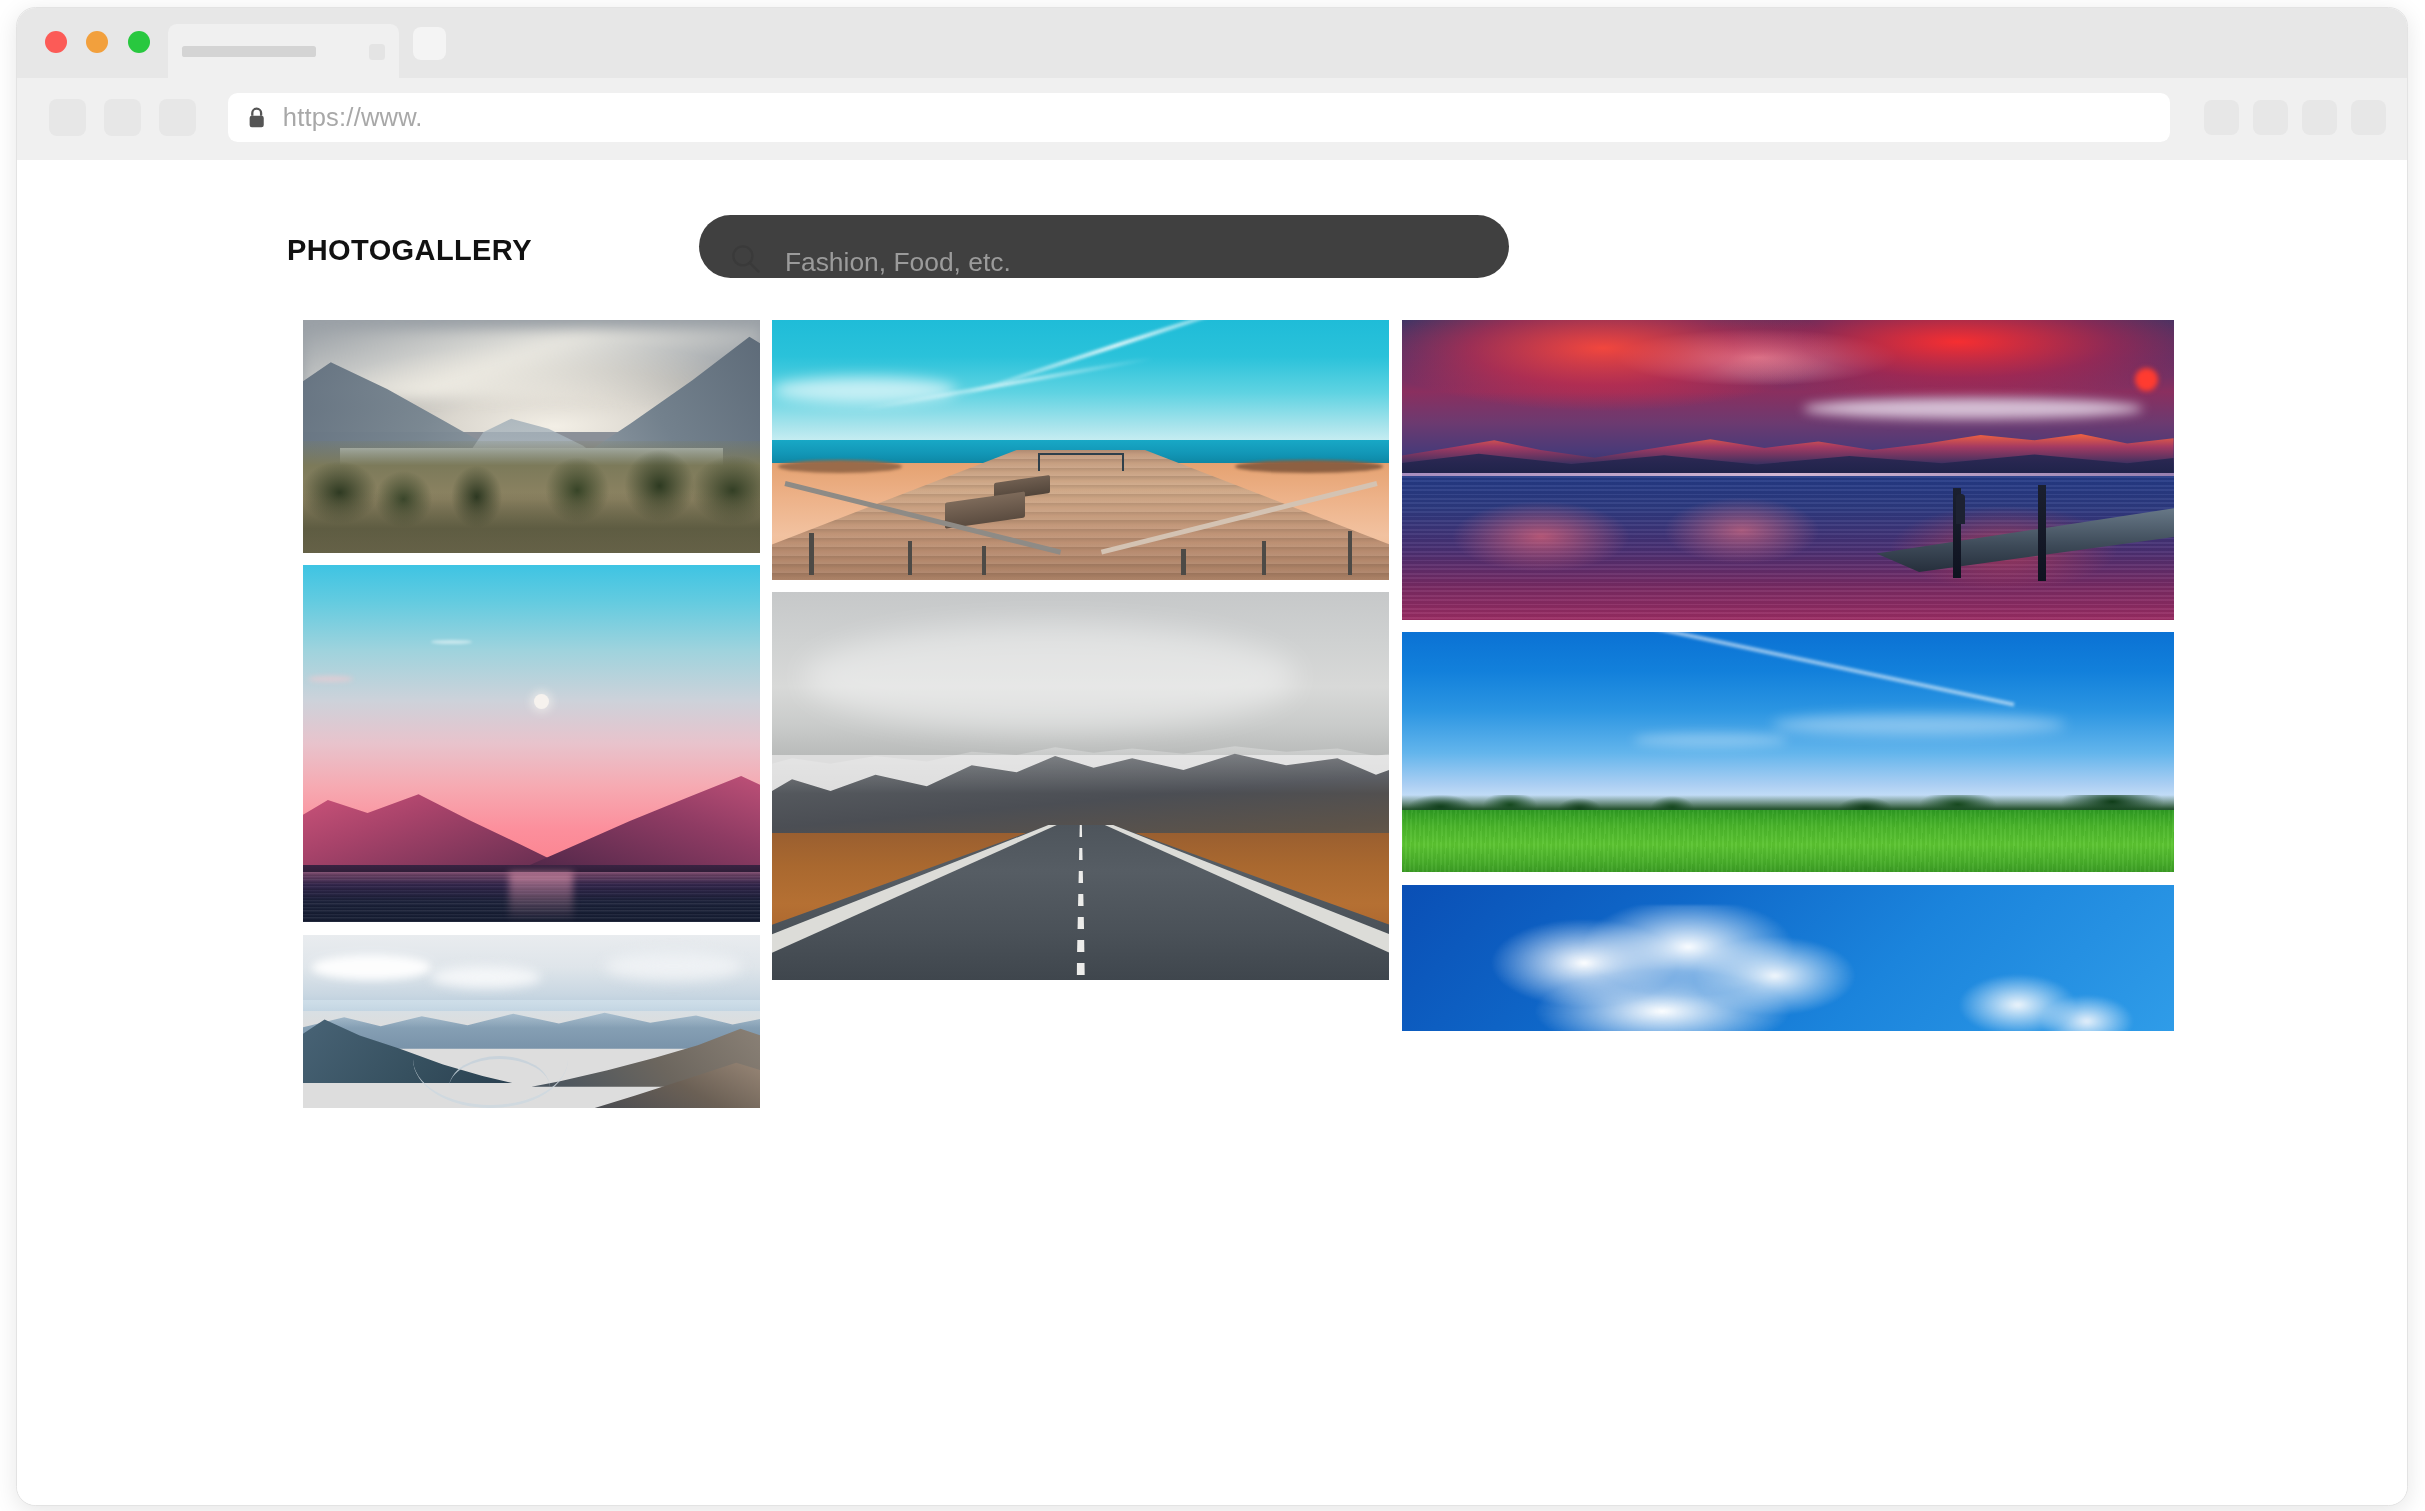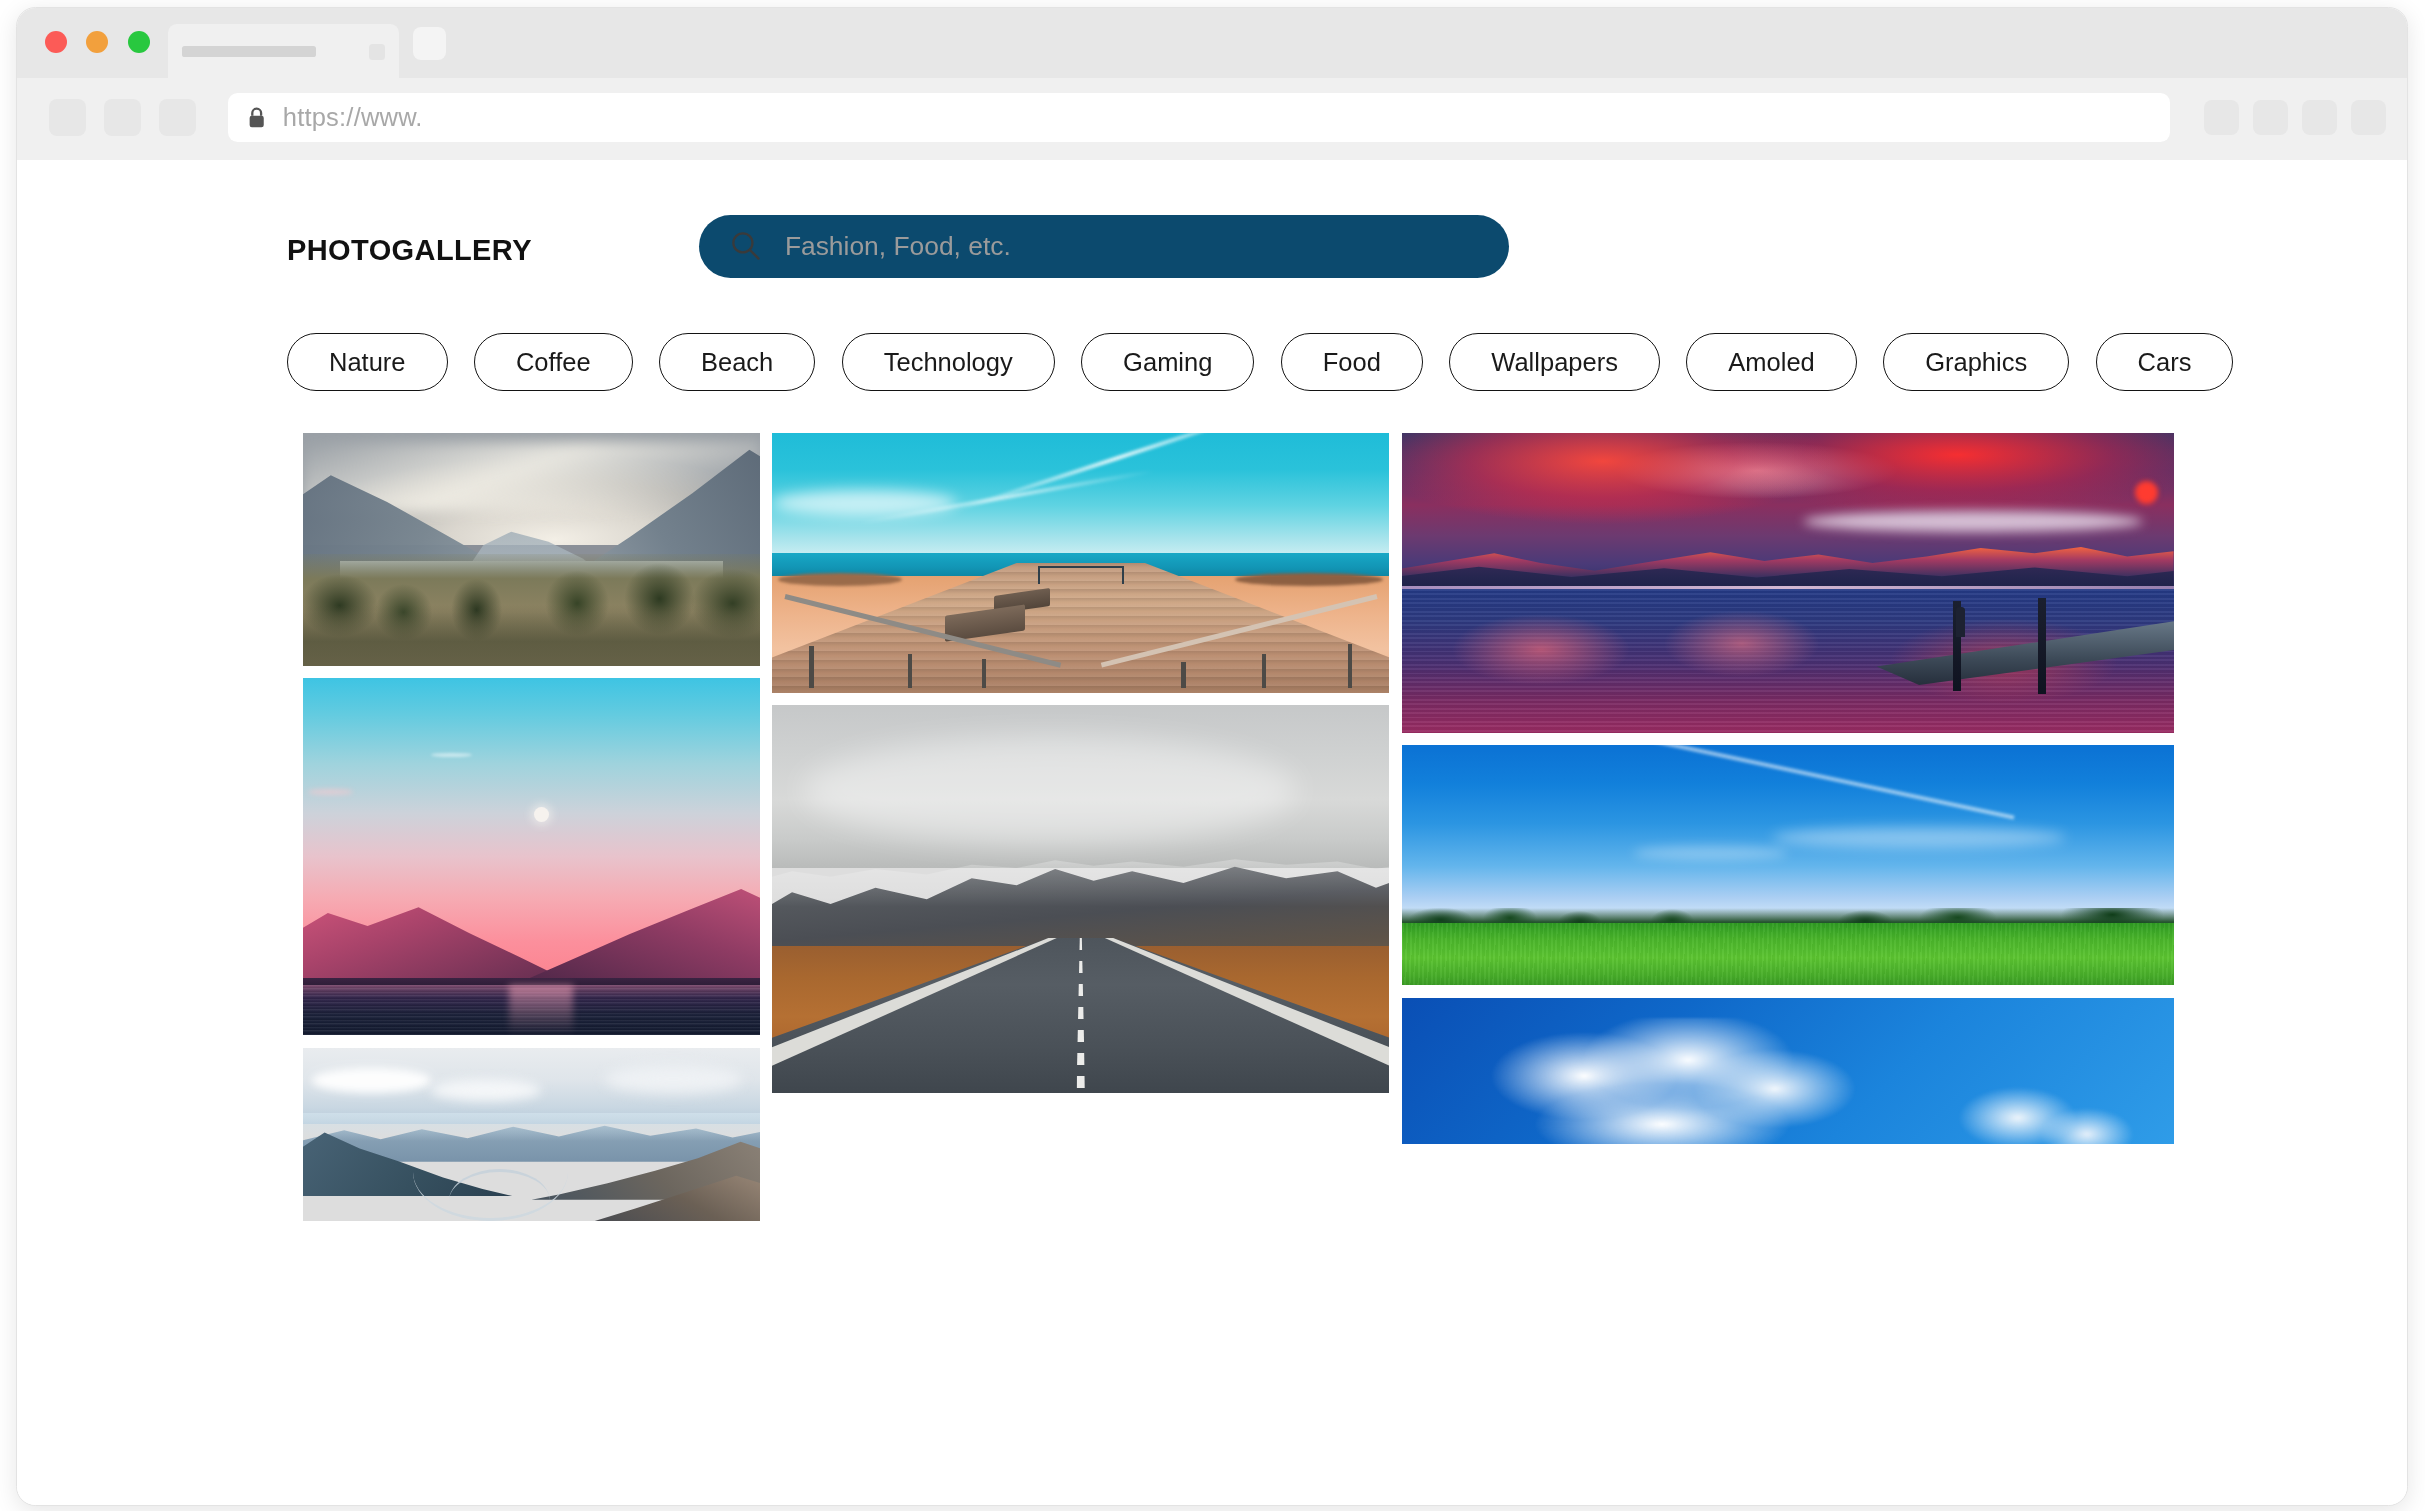--- a/index.html
+++ b/index.html
@@ -157,24 +157,24 @@
     letter-spacing: 0.4px;
     font-variant: small-caps;
     text-transform: lowercase;
     font-family: "Liberation Sans", sans-serif;
     white-space: nowrap;
   }
   .search-wrap {
     margin-left: 167px;
     width: 810px;
     height: 63px;
-    background: #0c4a6e;
+    background: #404040;
     border-radius: 32px;
     display: flex;
-    align-items: center;
+    align-items: flex-end;
     padding: 0 30px;
     gap: 23px;
   }
   .search-placeholder {
     font-size: 26.4px;
     color: #9b9b9b;
     font-family: "Liberation Sans", sans-serif;
   }
 
   
@@ -668,32 +668,20 @@
           <span>
             <svg width="33" height="33" viewBox="0 0 38 38" aria-hidden="true">
               <circle cx="16" cy="16" r="11" fill="none" stroke="#3a3a3a" stroke-width="2.6"></circle>
               <line x1="24" y1="24" x2="34" y2="34" stroke="#3a3a3a" stroke-width="2.8" stroke-linecap="round"></line>
             </svg>
           </span>
           <span class="search-placeholder">Fashion, Food, etc.</span>
         </div>
       </div>
 
-      <div class="chips-row">
-        <div class="chip">Nature</div>
-        <div class="chip">Coffee</div>
-        <div class="chip">Beach</div>
-        <div class="chip">Technology</div>
-        <div class="chip">Gaming</div>
-        <div class="chip">Food</div>
-        <div class="chip">Wallpapers</div>
-        <div class="chip">Amoled</div>
-        <div class="chip">Graphics</div>
-        <div class="chip">Cars</div>
-      </div>
 
       <div class="grid">
 
         <div class="col col-1">
 
           <div class="photo p-mountain-lake">
             <div class="sky"></div>
               <div class="cloudband"></div>
             <div class="mtL"></div>
               <div class="mtR"></div>

